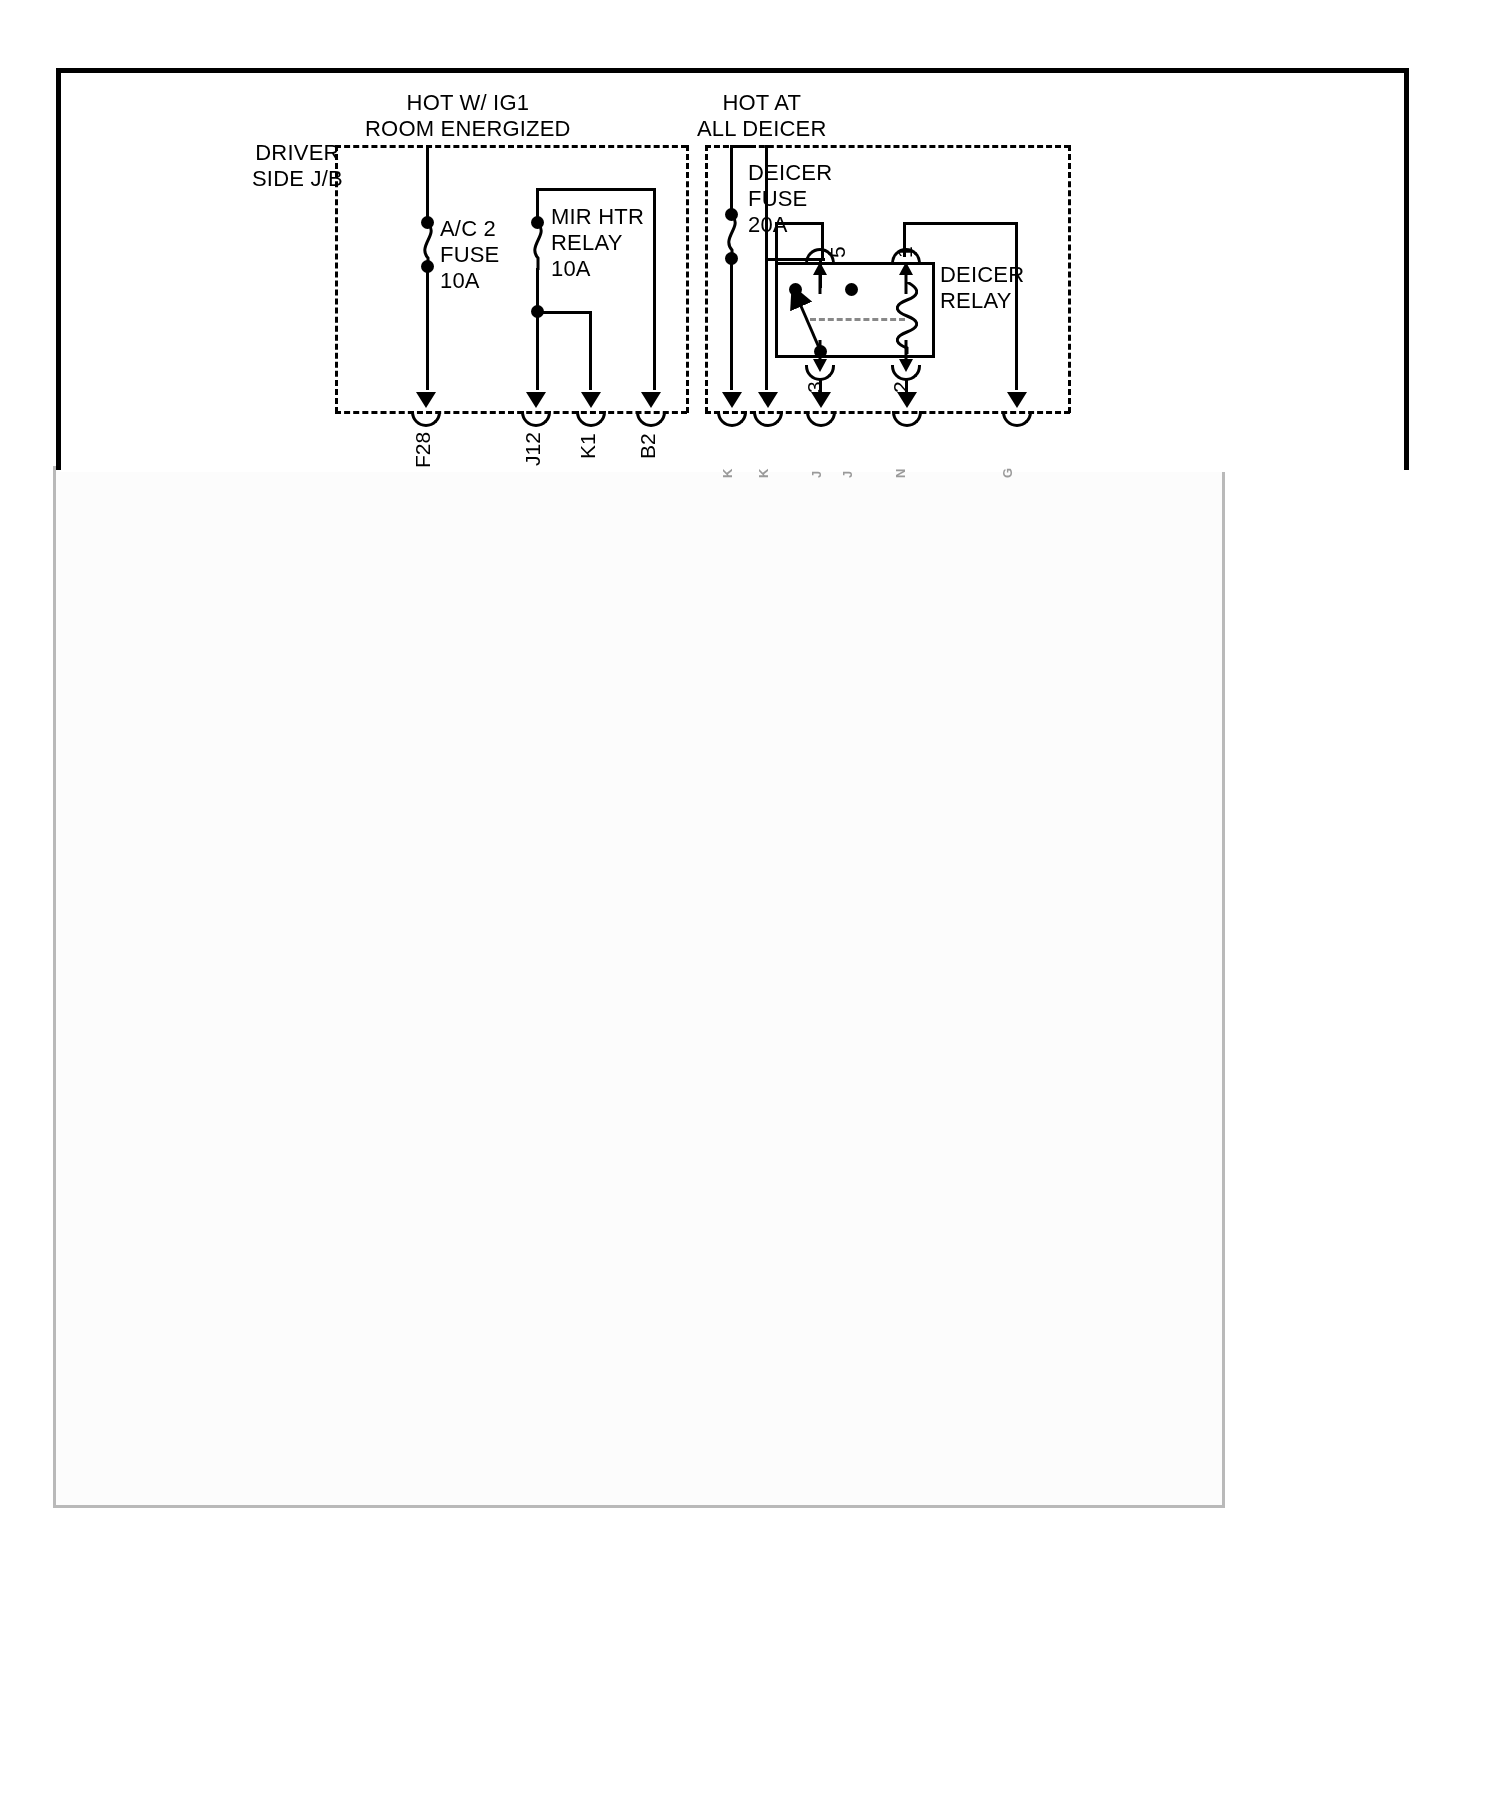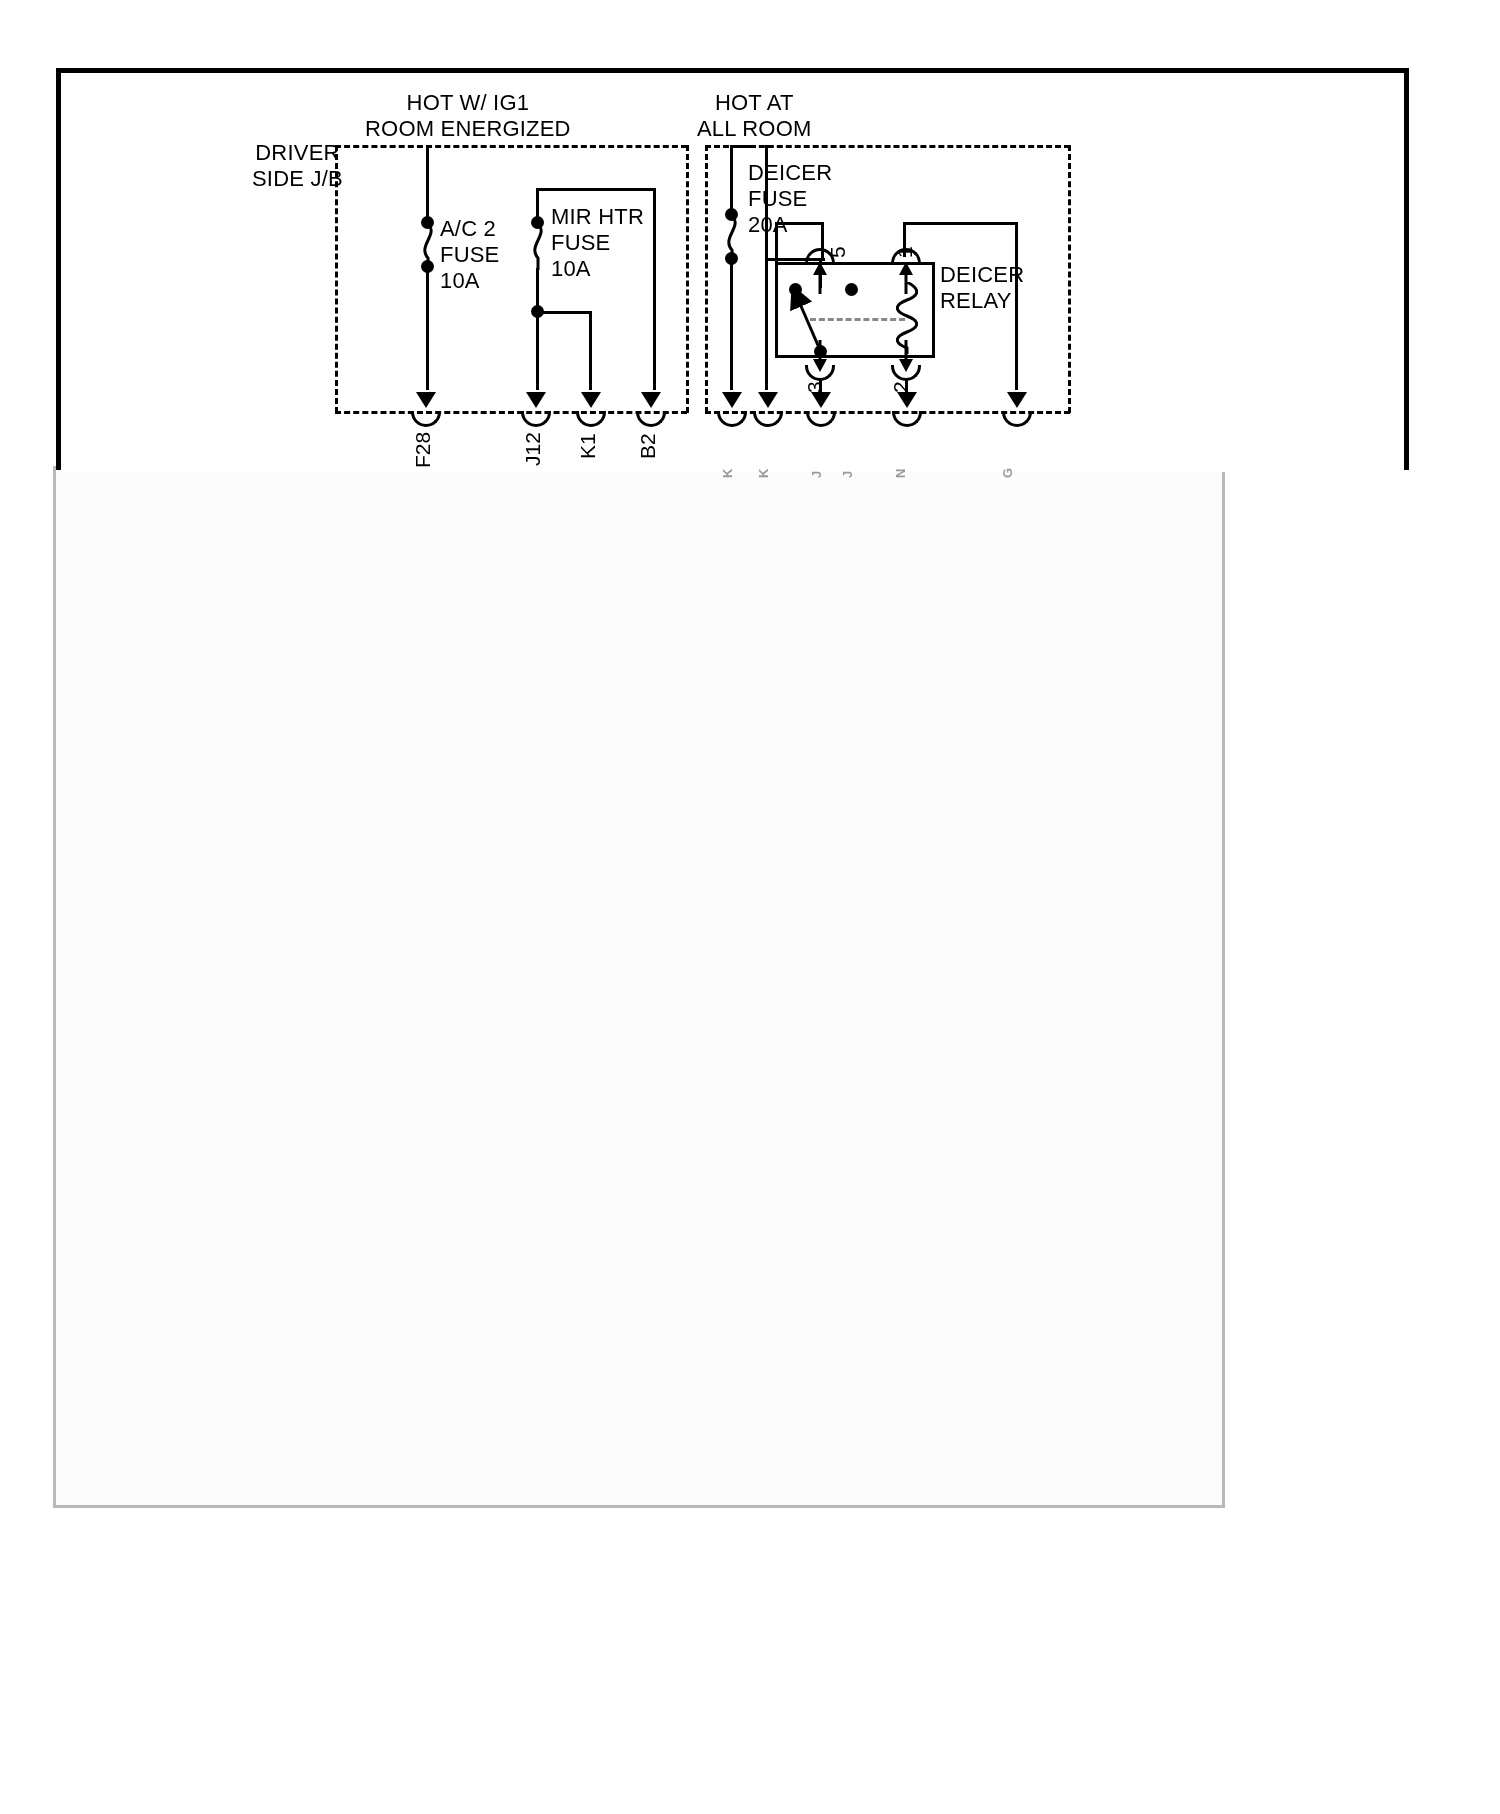--- a/index.html
+++ b/index.html
@@ -298,21 +298,21 @@
 
   <div class="top-frame" style="left:56px;top:68px;width:1353px;height:402px;"></div>
 
   <div style="position:absolute;left:60px;top:464px;width:1345px;height:8px;background:#fff;"></div>
   <div class="ln vln" style="left:56px;top:68px;width:5px;height:402px;background:#000;"></div>
   <div class="ln vln" style="left:1404px;top:68px;width:5px;height:402px;background:#000;"></div>
 
   <div class="txt big" style="left:365px;top:90px;text-align:center;">HOT W/ IG1
 ROOM ENERGIZED</div>
   <div class="txt big" style="left:697px;top:90px;text-align:center;">HOT AT
-ALL ROOM</div>
+ALL DEICER</div>
   <div class="txt big" style="left:252px;top:140px;text-align:center;">DRIVER
 SIDE J/B</div>
 
   <div class="dash-h" style="left:335px;top:145px;width:352px;"></div>
   <div class="dash-v" style="left:335px;top:145px;height:268px;"></div>
   <div class="dash-v" style="left:686px;top:145px;height:268px;"></div>
   <div class="dash-h" style="left:335px;top:411px;width:352px;"></div>
 
   <div class="dash-h" style="left:705px;top:145px;width:365px;"></div>
   <div class="dash-v" style="left:705px;top:145px;height:268px;"></div>
@@ -335,21 +335,21 @@
   <div class="ln vln" style="left:536px;top:188px;height:30px;"></div>
   <div class="dot" style="left:531px;top:216px;"></div>
   <svg class="fuse" style="left:529px;top:224px;" viewBox="0 0 18 46">
     <path d="M9 0 C 20 10, -2 22, 9 34 L9 46" fill="none" stroke="#000" stroke-width="3"></path>
   </svg>
   <div class="dot" style="left:531px;top:305px;"></div>
   <div class="ln vln" style="left:536px;top:268px;height:122px;"></div>
   <div class="ln hln" style="left:536px;top:311px;width:56px;"></div>
   <div class="ln vln" style="left:589px;top:311px;height:79px;"></div>
   <div class="txt big" style="left:551px;top:204px;">MIR HTR
-FUSE
+RELAY
 10A</div>
 
   <div class="ln hln" style="left:730px;top:145px;width:26px;"></div>
   <div class="ln vln" style="left:730px;top:148px;height:64px;"></div>
   <div class="dot" style="left:725px;top:208px;"></div>
   <svg class="fuse" style="left:723px;top:216px;" viewBox="0 0 18 46">
     <path d="M9 0 C 20 10, -2 22, 9 34 L9 46" fill="none" stroke="#000" stroke-width="3"></path>
   </svg>
   <div class="dot" style="left:725px;top:252px;"></div>
   <div class="ln vln" style="left:730px;top:260px;height:130px;"></div>

